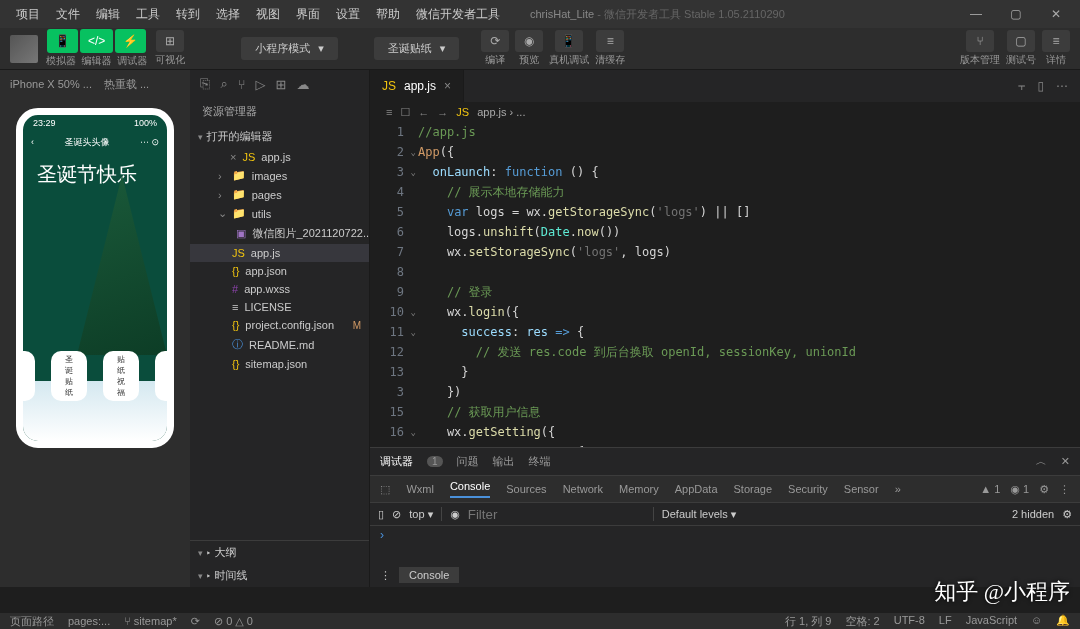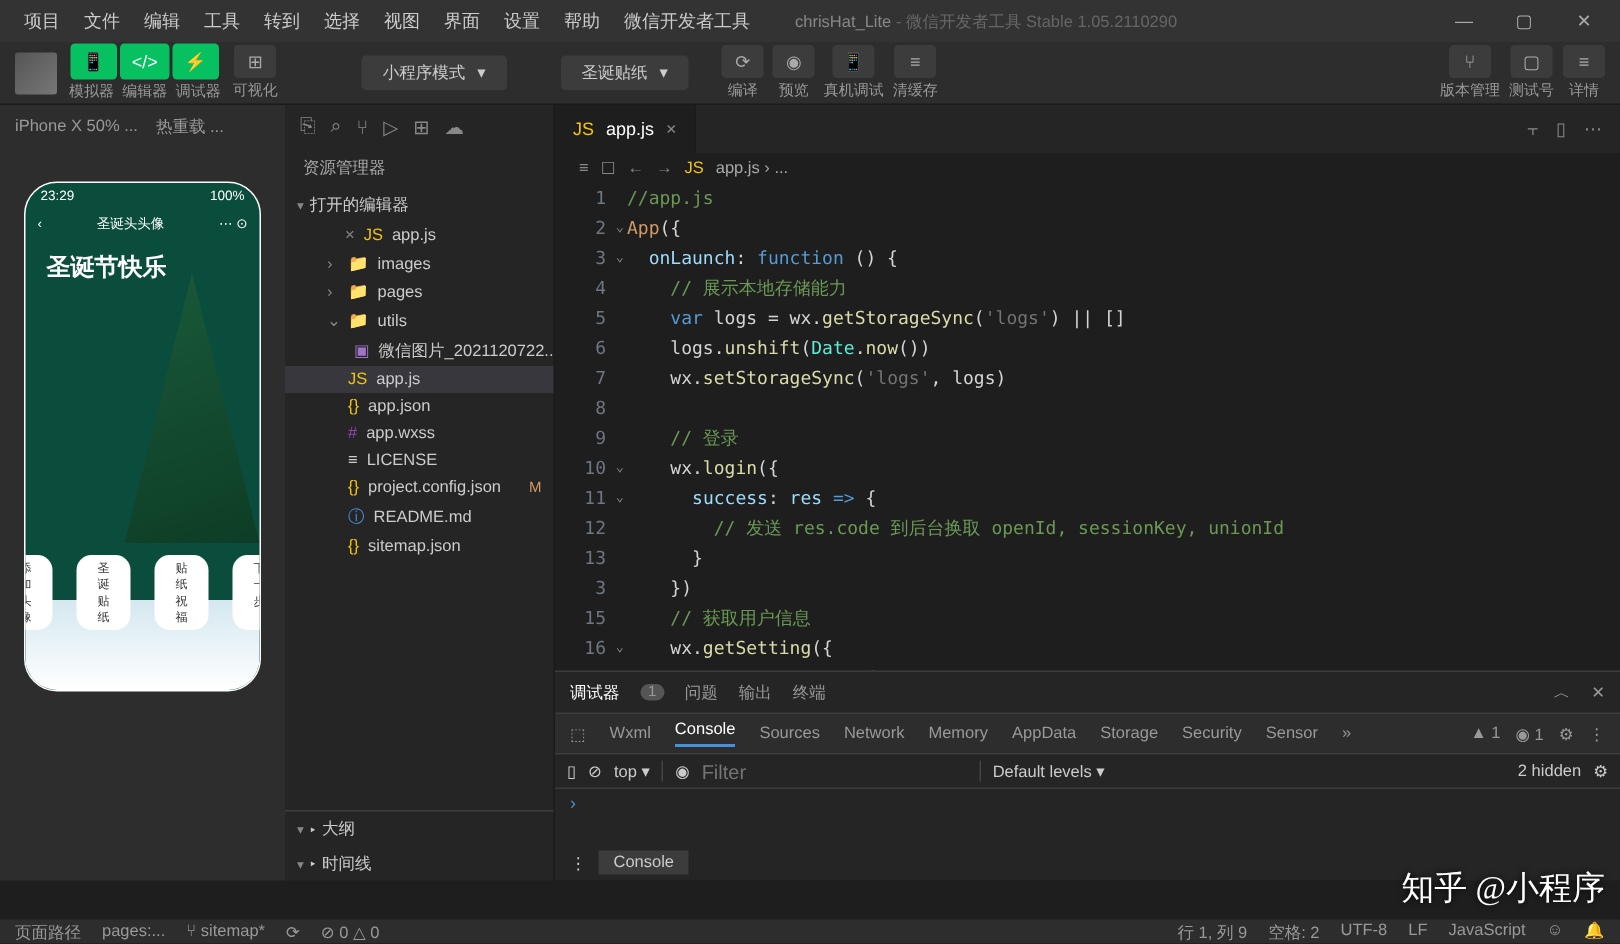--- a/index.html
+++ b/index.html
@@ -15,24 +15,24 @@
 .green{background:#07c160;color:#fff;padding:5px 8px;border-radius:3px}
 .tb-group{display:flex;flex-direction:column;align-items:center;gap:1px}
 .tb-icons{display:flex;gap:2px}
 .tb-label{font-size:10px;color:#999}
 .tb-select{background:#3c3c3c;padding:4px 14px;border-radius:3px;font-size:11px;color:#ccc;display:flex;align-items:center;gap:8px}
 .tb-icon{width:28px;height:22px;display:flex;align-items:center;justify-content:center;border-radius:3px;background:#3c3c3c;font-size:12px;color:#aaa;cursor:pointer}
 .tb-spacer{flex:1}
 .main{display:flex;height:517px}
 .sim-col{width:190px;background:#2d2d2d;display:flex;flex-direction:column}
 .sim-head{height:28px;display:flex;align-items:center;padding:0 10px;font-size:11px;color:#999;gap:12px}
-.phone{margin:23px auto;width:158px;height:340px;background:#0a4d3c;border-radius:22px;border:1px solid #ffffff;position:relative;overflow:hidden}
+.phone{margin:10px auto;width:158px;height:340px;background:#0a4d3c;border-radius:22px;border:7px solid #ffffff;position:relative;overflow:hidden}
 .phone-top{height:18px;display:flex;justify-content:space-between;padding:3px 10px;font-size:9px;color:#fff}
 .phone-bar{height:18px;display:flex;justify-content:space-between;align-items:center;padding:0 8px;font-size:9px;color:#fff}
-.phone-title{font-size:16px;font-weight:bold;color:#fff;padding:10px 14px}
+.phone-title{font-size:20px;font-weight:normal;color:#fff;padding:10px 14px}
 .tree-bg{position:absolute;right:0;top:60px;width:90px;height:180px;background:linear-gradient(160deg,#1a5a3a,#0d3d26);clip-path:polygon(50% 0,100% 100%,0 100%)}
 .phone-btns{position:absolute;bottom:40px;left:50%;transform:translateX(-50%);display:flex;flex-direction:row;gap:16px}
 .pbtn{background:#fff;color:#333;font-size:8px;padding:3px 14px;border-radius:10px}
 .snow{position:absolute;bottom:0;left:0;right:0;height:60px;background:linear-gradient(#d4e8f0,#fff)}
 .side-col{width:180px;background:#252526;display:flex;flex-direction:column;border-right:1px solid #1a1a1a}
 .side-icons{height:28px;display:flex;align-items:center;gap:10px;padding:0 10px;color:#888;font-size:13px}
 .side-title{padding:6px 12px;font-size:11px;color:#aaa}
 .side-section{padding:4px 8px;font-size:11px;color:#ccc;display:flex;align-items:center;gap:4px;cursor:pointer}
 .side-section::before{content:"▾";font-size:9px;color:#888}
 .tree{flex:1;overflow:auto}

